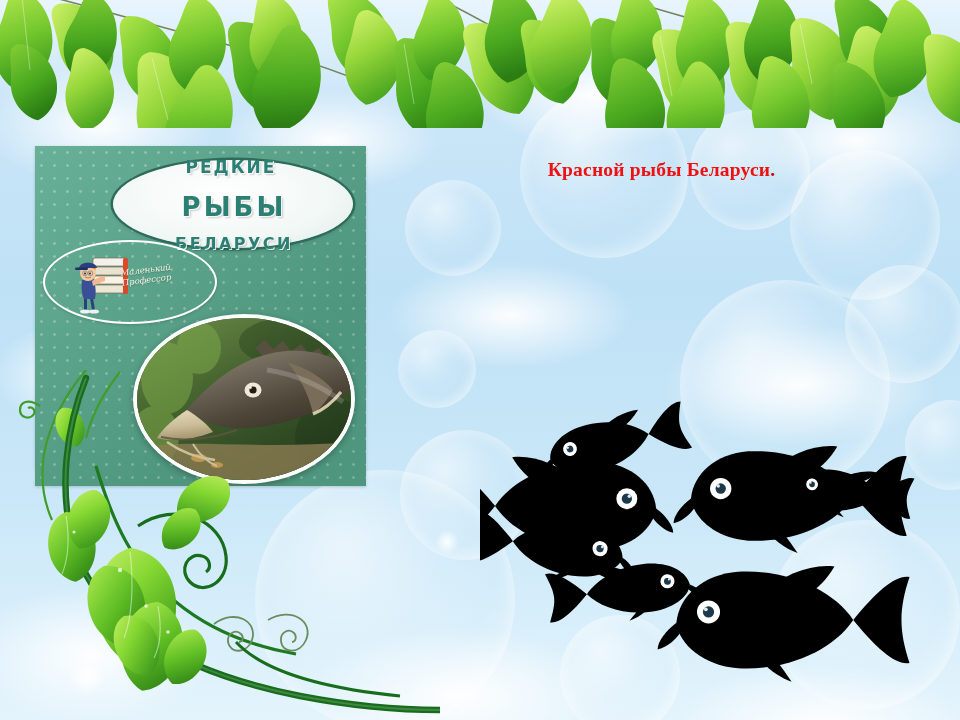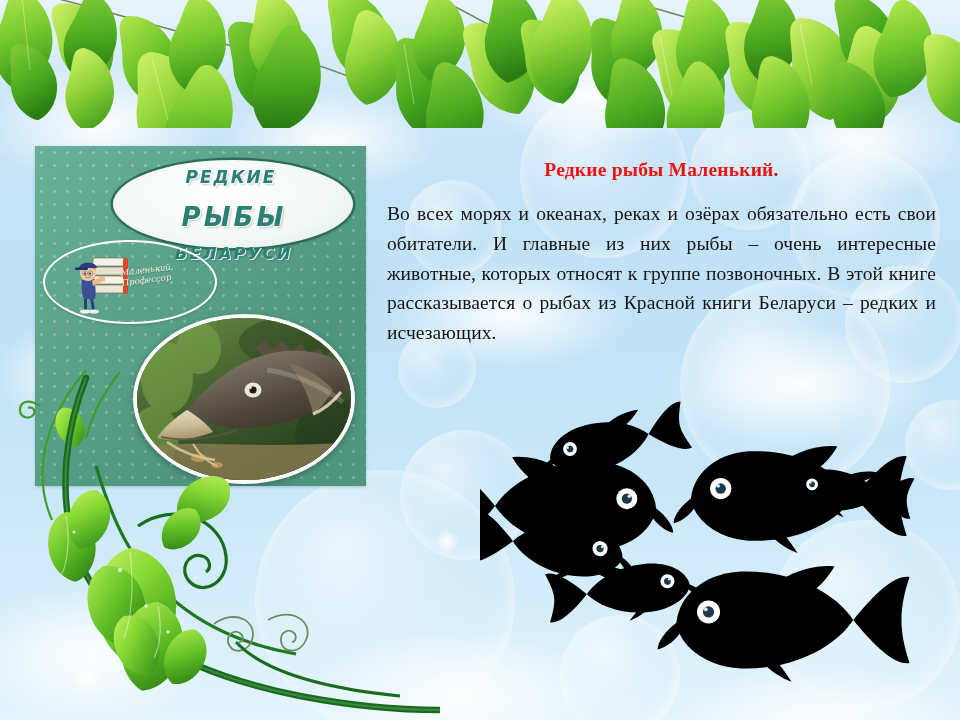--- a/index.html
+++ b/index.html
@@ -94,32 +94,31 @@
   .cover-title-oval {
     position: absolute;
     left: 78px; top: 14px;
     width: 240px; height: 88px;
     border-radius: 50%;
     background: radial-gradient(ellipse at 45% 38%, #ffffff 0%, #f2f8f6 58%, #dfece8 100%);
     box-shadow: 0 0 0 2.5px #2f6b5b, 0 2px 4px rgba(0,0,0,.22);
   }
   .cover-title-text {
     position: absolute;
-    left: 88px; top: 28px;
+    left: 88px; top: 18px;
     width: 222px; height: 82px;
     display: flex;
     flex-direction: column;
     align-items: center;
     justify-content: center;
     font-family: "DejaVu Sans", sans-serif;
     font-weight: bold;
     color: #2b7f73;
     letter-spacing: 2px;
     text-shadow: 1px 1px 0 rgba(255,255,255,.85), 2px 2px 2px rgba(0,0,0,.18);
-    font-style: italic;
   }
   .cover-title-text .l1 { font-size: 17px; margin-right: 6px; }
   .cover-title-text .l2 { font-size: 26px; margin-top: 15px; letter-spacing: 3px;}
   .cover-title-text .l3 { font-size: 16px; margin-top: 12px; letter-spacing: 2.5px;}
 
   .cover-series-oval {
     position: absolute;
     left: 8px; top: 94px;
     width: 170px; height: 80px;
     border-radius: 50%;
@@ -508,23 +507,22 @@
           </g>
 
           <path d="M130,52 C158,56 184,68 206,84" stroke="rgba(255,255,255,.18)" stroke-width="5" fill="none"></path>
         </g>
       </svg>
     </div>
   </div>
 
   <div id="text-column">
     <div id="page-title">
-      <span>Редкие рыбы Маленький</span><span class="dot">.</span>
+      <span>Красной рыбы Беларуси</span><span class="dot">.</span>
     </div>
-    <p id="body-paragraph">Во всех морях и океанах, реках и озёрах обязательно есть свои обитатели. И главные из них рыбы – очень интересные животные, которых относят к группе позвоночных. В этой книге рассказывается о рыбах из Красной книги Беларуси – редких и исчезающих.</p>
   </div>
 
   <svg id="vine" viewBox="0 0 440 350">
     <defs>
       <linearGradient id="vl1" x1="0" y1="0" x2="0.6" y2="1">
         <stop offset="0%" stop-color="#c9f06a"></stop>
         <stop offset="45%" stop-color="#86d832"></stop>
         <stop offset="100%" stop-color="#3d9a1c"></stop>
       </linearGradient>
       <linearGradient id="vl2" x1="0.2" y1="0" x2="0.8" y2="1">

